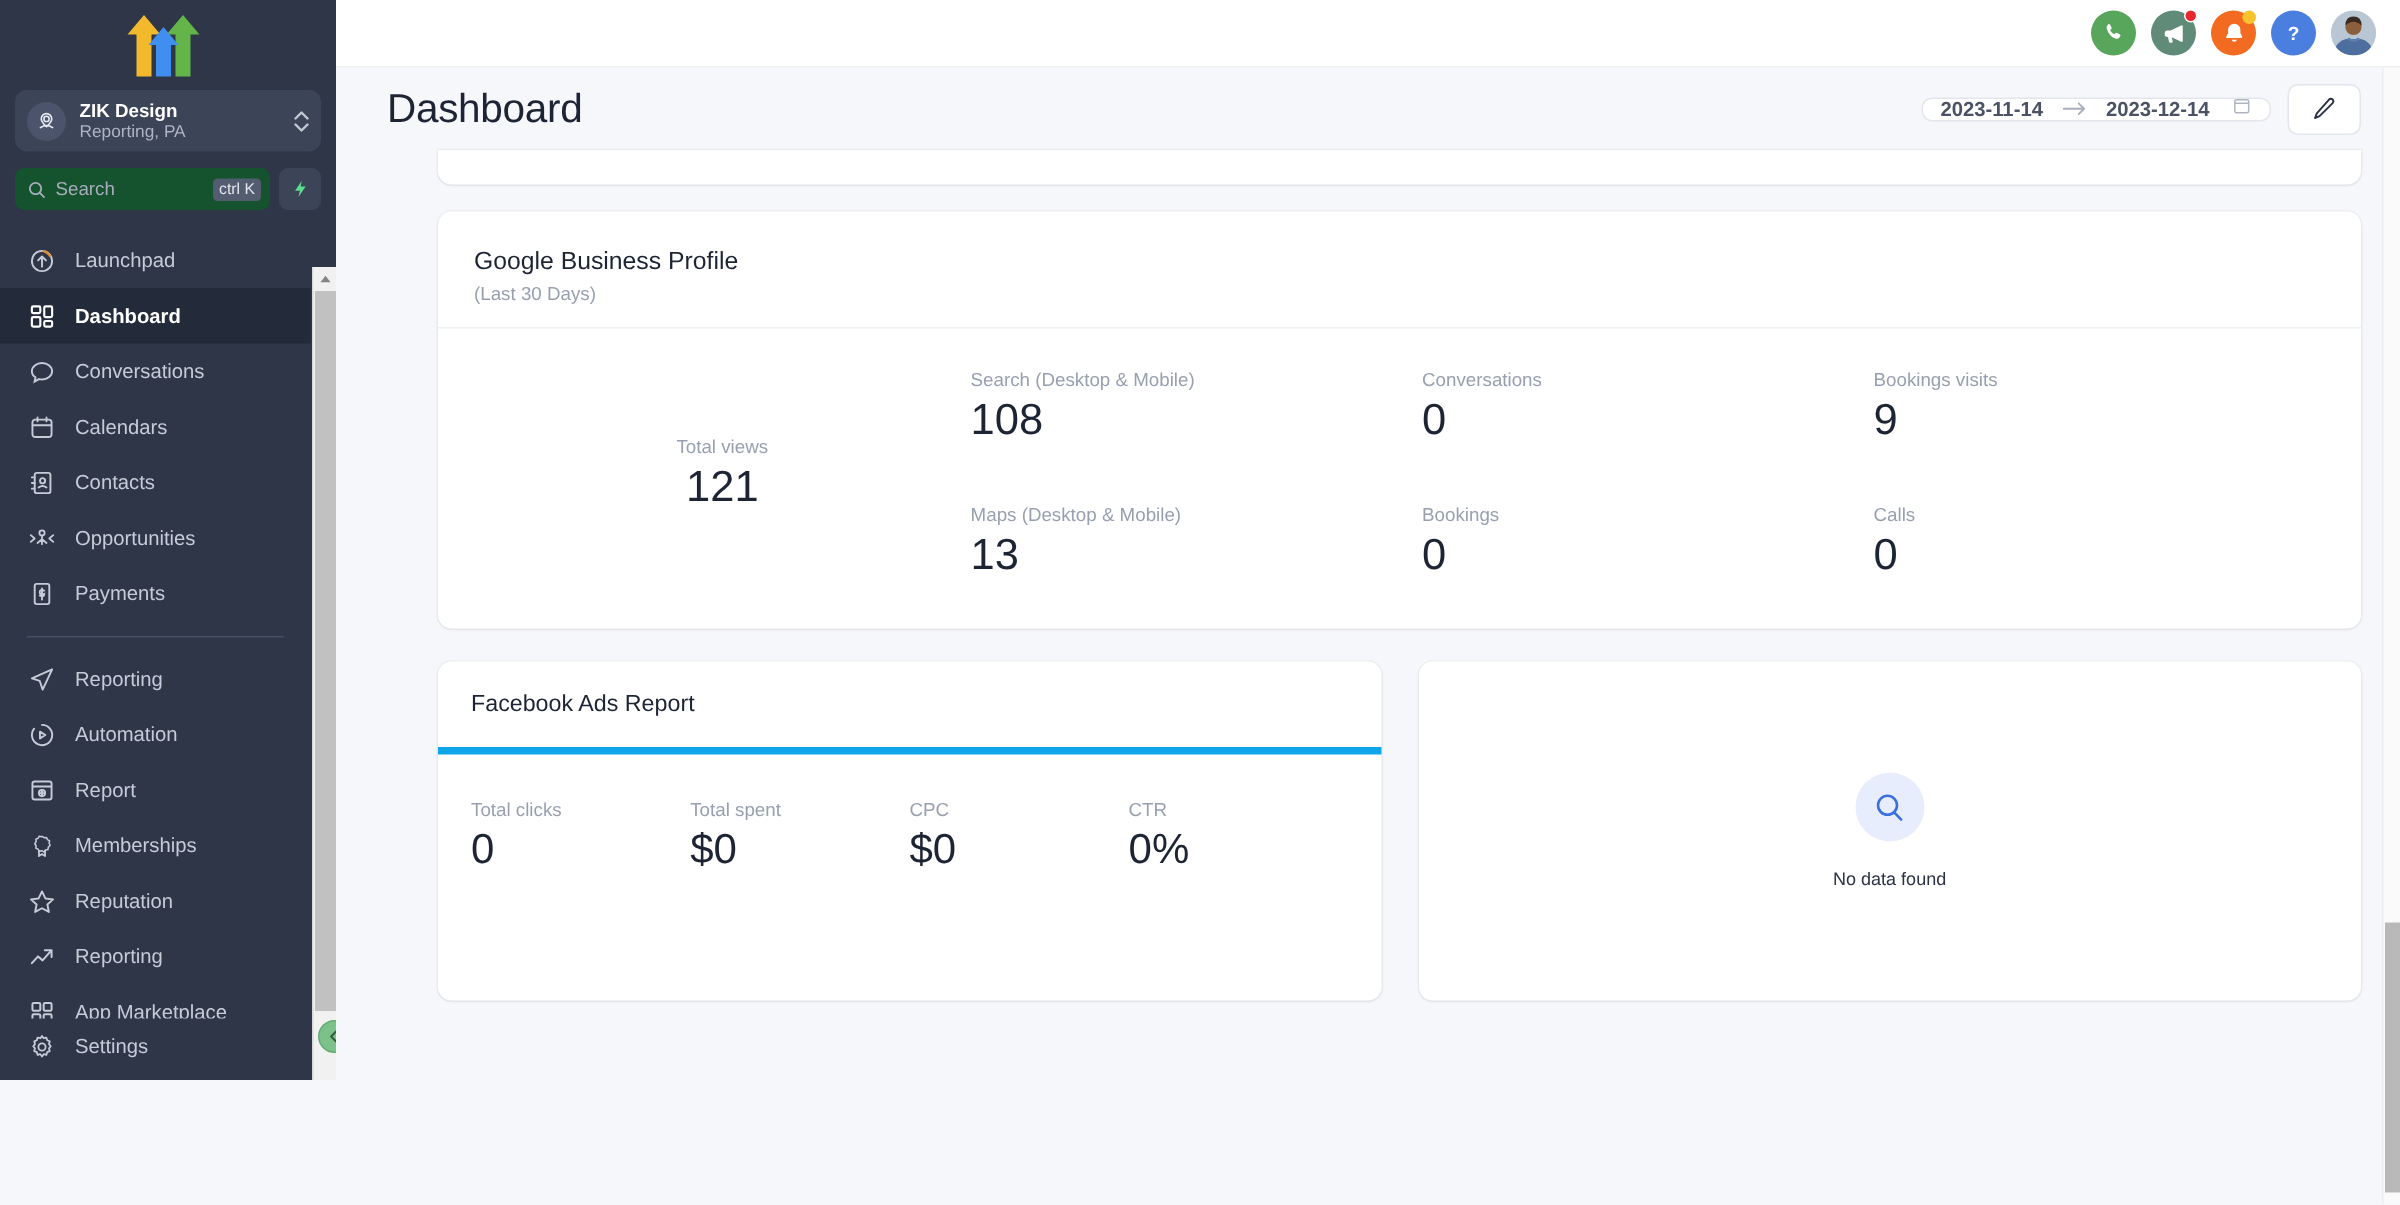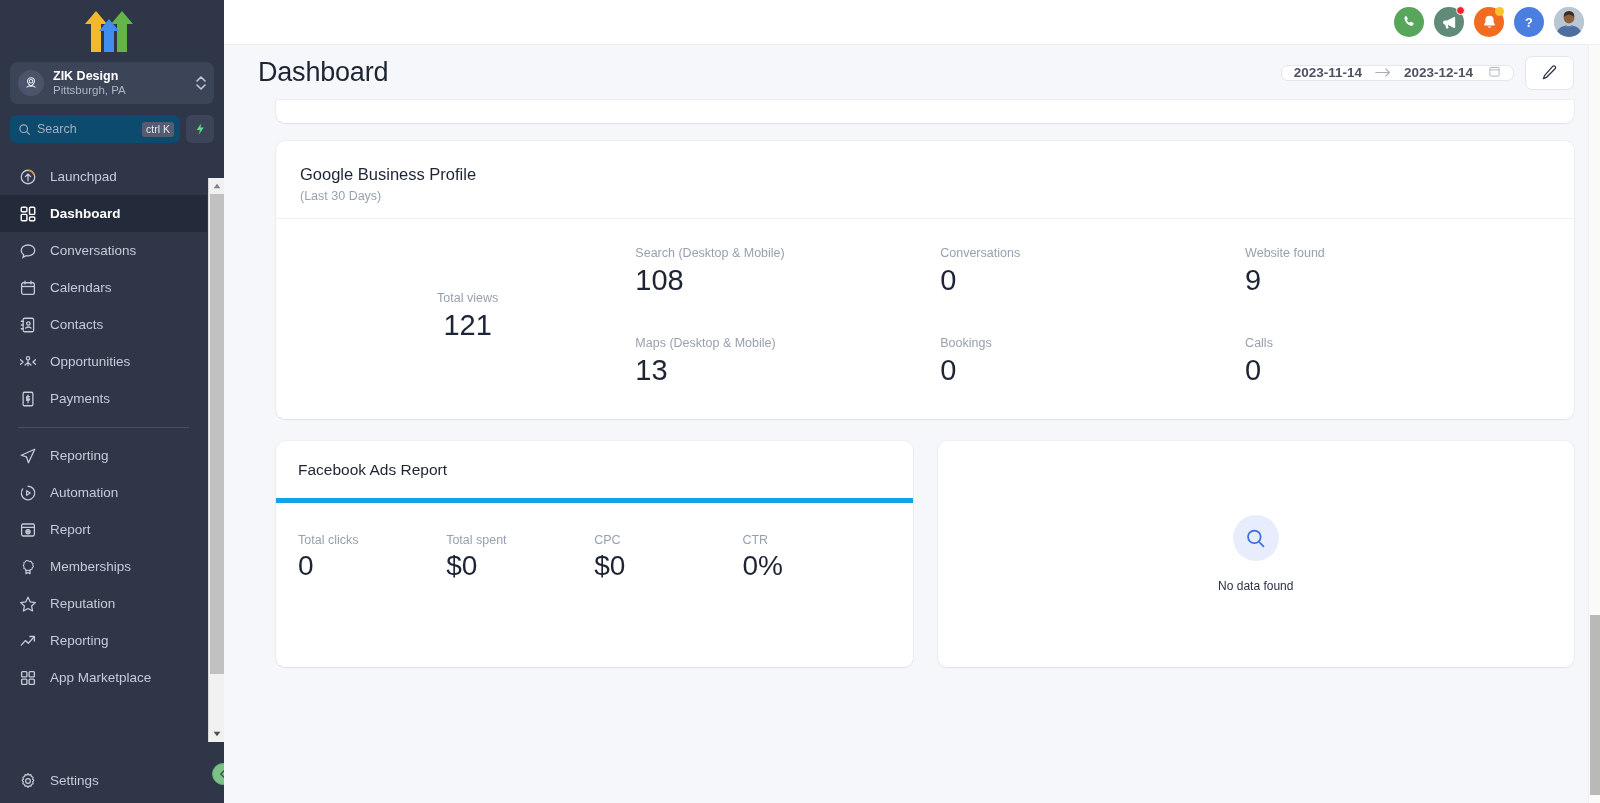--- a/index.html
+++ b/index.html
@@ -6,21 +6,21 @@
   html, body {
     width: 1600px; height: 803px;
     font-family: "Liberation Sans", sans-serif;
     background: #f6f7fa;
     overflow: hidden;
   }
   #app { position: relative; width: 1600px; height: 803px; display: flex; }
 
   
   .sidebar {
-    width: 224px; height: 803px;
+    width: 224px; height: 720px;
     background: #2e3648;
     flex: 0 0 224px;
     position: relative;
     display: flex; flex-direction: column;
     overflow: hidden;
   }
   .logo-wrap { height: 62px; display: flex; align-items: center; justify-content: center; }
   .logo { width: 62px; height: 46px; }
 
   .loc-switcher {
@@ -38,21 +38,21 @@
     display: flex; align-items: center; justify-content: center;
     margin-right: 9px;
   }
   .loc-text { flex: 1 1 auto; min-width: 0; }
   .loc-name { color: #ffffff; font-size: 12.5px; font-weight: bold; line-height: 14px; white-space: nowrap; overflow: hidden; text-overflow: ellipsis; }
   .loc-sub { color: #aeb4c2; font-size: 11.5px; line-height: 14px; white-space: nowrap; overflow: hidden; text-overflow: ellipsis; }
   .loc-chevs { color: #c3c8d4; display: flex; flex-direction: column; align-items: center; gap: 2px; flex: 0 0 auto; margin-left: 4px; }
 
   .search-row { margin: 11px 10px 0 10px; display: flex; gap: 6px; align-items: center; }
   .search-box {
-    flex: 1 1 auto; height: 28px; background: #0c4a6e; border-radius: 6px;
+    flex: 1 1 auto; height: 28px; background: #14532d; border-radius: 6px;
     display: flex; align-items: center; padding: 0 6px 0 8px; gap: 6px;
   }
   .search-ph { flex: 1 1 auto; color: #a7adbb; font-size: 12.5px; }
   .kbd {
     background: #545c70; color: #e4e7ee; font-size: 10.5px;
     border-radius: 3px; padding: 1px 4px; line-height: 13px; white-space: nowrap;
   }
   .bolt-btn {
     width: 28px; height: 28px; background: #3c4457; border-radius: 6px;
     display: flex; align-items: center; justify-content: center; cursor: pointer; flex: 0 0 28px;
@@ -123,21 +123,21 @@
     height: 16px; background: #ffffff; border: 1px solid #e3e6ec; border-radius: 7px;
     display: flex; align-items: center; gap: 13px; padding: 0 12px; cursor: pointer; font-weight: bold;
   }
   .date-val { font-size: 13.5px; color: #4a5263; }
   .cal-ico { margin-left: 2px; }
   .edit-btn {
     width: 49px; height: 34px; background: #ffffff; border: 1px solid #e3e6ec; border-radius: 7px;
     display: flex; align-items: center; justify-content: center; cursor: pointer;
   }
 
-  .content { padding: 0 26px 0 52px; }
+  .content { padding: 0 26px 0 52px; margin-left: 16px; }
 
   .card { background: #ffffff; border-radius: 9px; box-shadow: 0 1px 2px rgba(16,24,40,.06), 0 0 0 1px rgba(16,24,40,.035); }
   .card-partial { height: 23px; border-radius: 0 0 9px 9px; margin-bottom: 18px; }
 
   .gbp-card { margin-bottom: 22px; }
   .gbp-head { padding: 22px 24px 15px 24px; }
   .gbp-title { font-size: 16.5px; color: #1d2433; line-height: 22px; }
   .gbp-sub { font-size: 12.5px; color: #98a0b0; margin-top: 4px; }
   .gbp-body {
     border-top: 1px solid #f0f1f5;
@@ -187,21 +187,21 @@
     <div class="loc-switcher">
       <div class="loc-avatar">
         <svg width="14" height="14" viewBox="0 0 24 24" fill="none" stroke="#e8ecf4" stroke-width="1.8">
           <circle cx="12" cy="9" r="3"></circle>
           <path d="M5 19 Q12 14 19 19" stroke-linecap="round"></path>
           <path d="M12 3 a6 6 0 0 1 6 6 c0 3-6 9-6 9 s-6-6-6-9 a6 6 0 0 1 6-6z"></path>
         </svg>
       </div>
       <div class="loc-text">
         <div class="loc-name">ZIK Design</div>
-        <div class="loc-sub">Pittsburgh, PA</div>
+        <div class="loc-sub">Reporting, PA</div>
       </div>
       <div class="loc-chevs">
         <svg width="10" height="6" viewBox="0 0 10 6" fill="none" stroke="#c3c8d4" stroke-width="1.6" stroke-linecap="round" stroke-linejoin="round">
             <path d="M1 5 L5 1 L9 5"></path>
           </svg>
         <svg width="10" height="6" viewBox="0 0 10 6" fill="none" stroke="#c3c8d4" stroke-width="1.6" stroke-linecap="round" stroke-linejoin="round">
             <path d="M1 1 L5 5 L9 1"></path>
           </svg>
       </div>
     </div>
@@ -506,21 +506,21 @@
               <div class="metric-value">0</div>
             </div>
             <div>
               <div class="metric-label">Bookings</div>
               <div class="metric-value">0</div>
             </div>
           </div>
 
           <div class="stack">
             <div>
-              <div class="metric-label">Website found</div>
+              <div class="metric-label">Bookings visits</div>
               <div class="metric-value">9</div>
             </div>
             <div>
               <div class="metric-label">Calls</div>
               <div class="metric-value">0</div>
             </div>
           </div>
 
         </div>
       </div>

